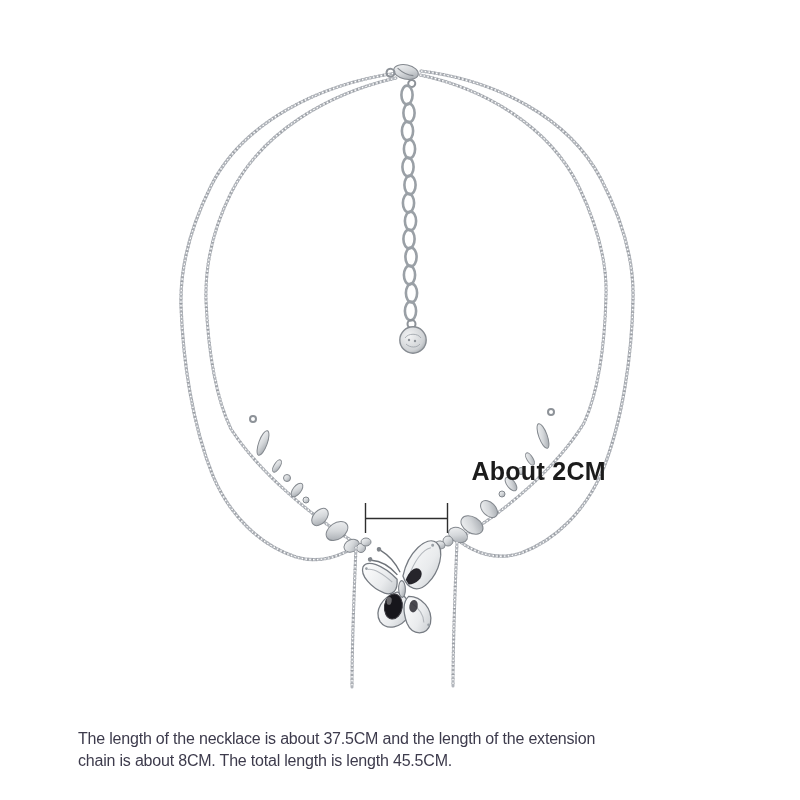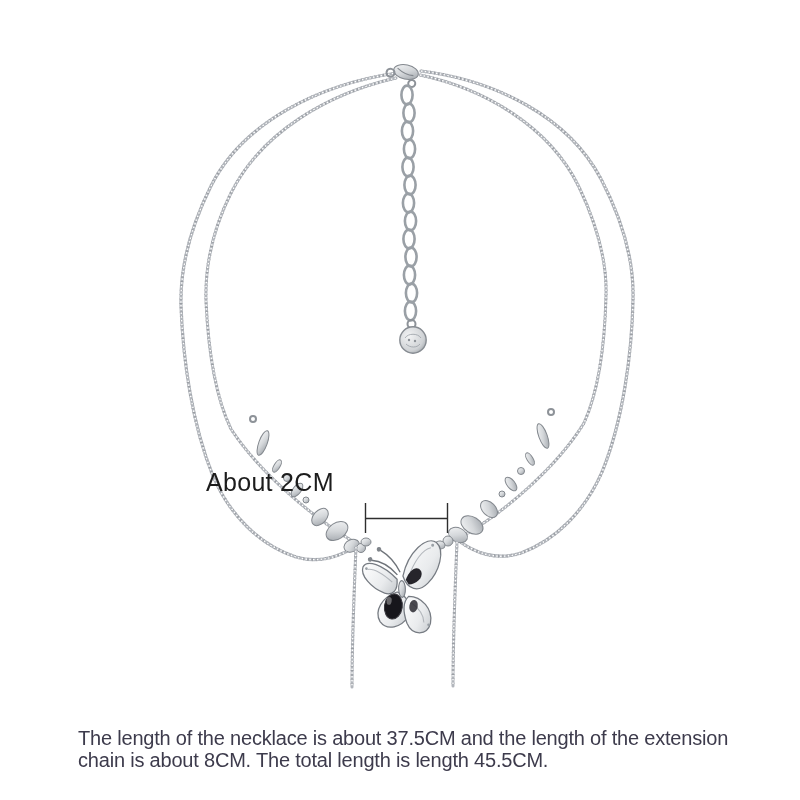--- a/index.html
+++ b/index.html
@@ -15,27 +15,27 @@
 
   .xr   { fill:none; stroke:#9aa0a6; stroke-width:2.6; }
   .ring { fill:none; stroke:#8d9298; stroke-width:2; }
   .blob { fill:url(#metal); stroke:#83888e; stroke-width:1; }
   .wing { fill:url(#wingGrad); stroke:#767b82; stroke-width:1.2; }
   .vein { fill:none; stroke:#a7acb2; stroke-width:1; opacity:.85; }
   .ant  { fill:none; stroke:#6f747a; stroke-width:1.3; }
   .meas { stroke:#2e2e2e; stroke-width:1.4; }
 
   .annot {
-    position:absolute; top:468px; left:206px; width:400px;
-    text-align:left; font-size:25px; font-weight:400;
+    position:absolute; top:457px; left:206px; width:400px;
+    text-align:right; font-size:25px; font-weight:700;
     letter-spacing:.3px; color:#1c1c1c;
   }
   .caption {
     position:absolute; top:728px; left:78px; width:700px;
-    font-size:20px; line-height:21.5px; letter-spacing:-0.2px;
+    font-size:16px; line-height:21.5px; letter-spacing:-0.2px;
     color:#3d3b4c; font-weight:400;
   }
 </style>
 </head>
 <body>
 
 <div class="stage">
 
   <svg width="800" height="800" viewBox="0 0 800 800">
     <defs>

